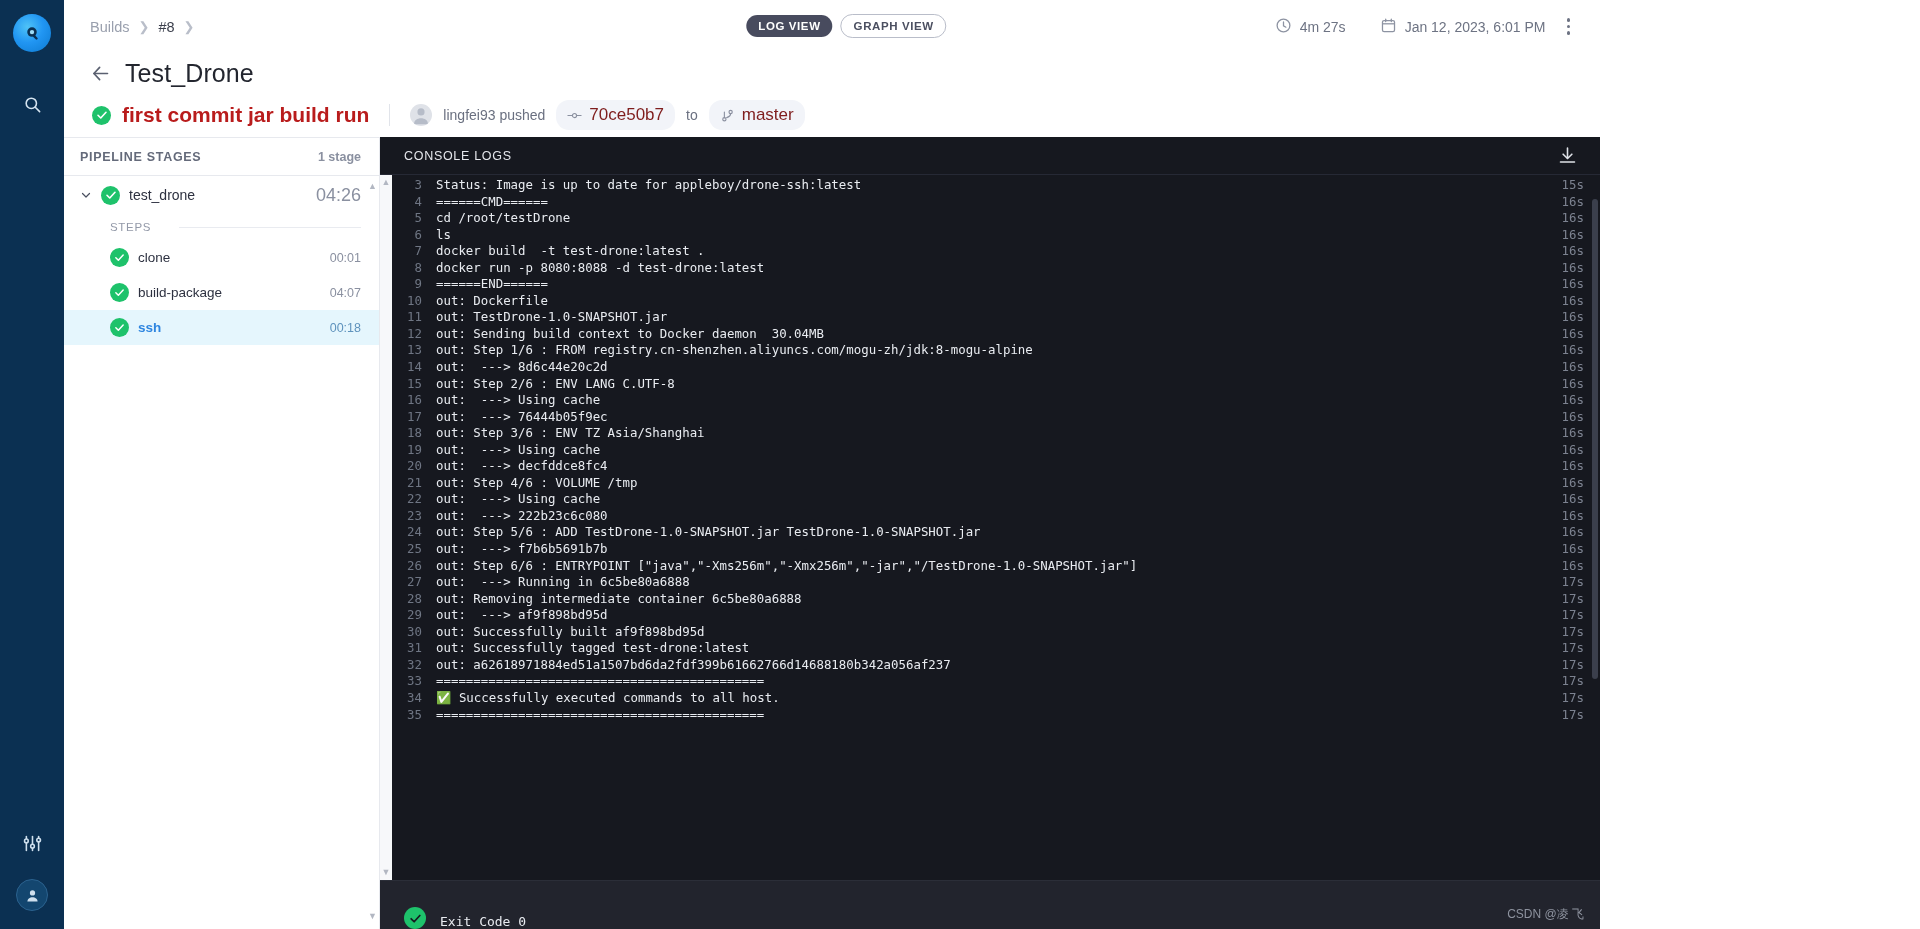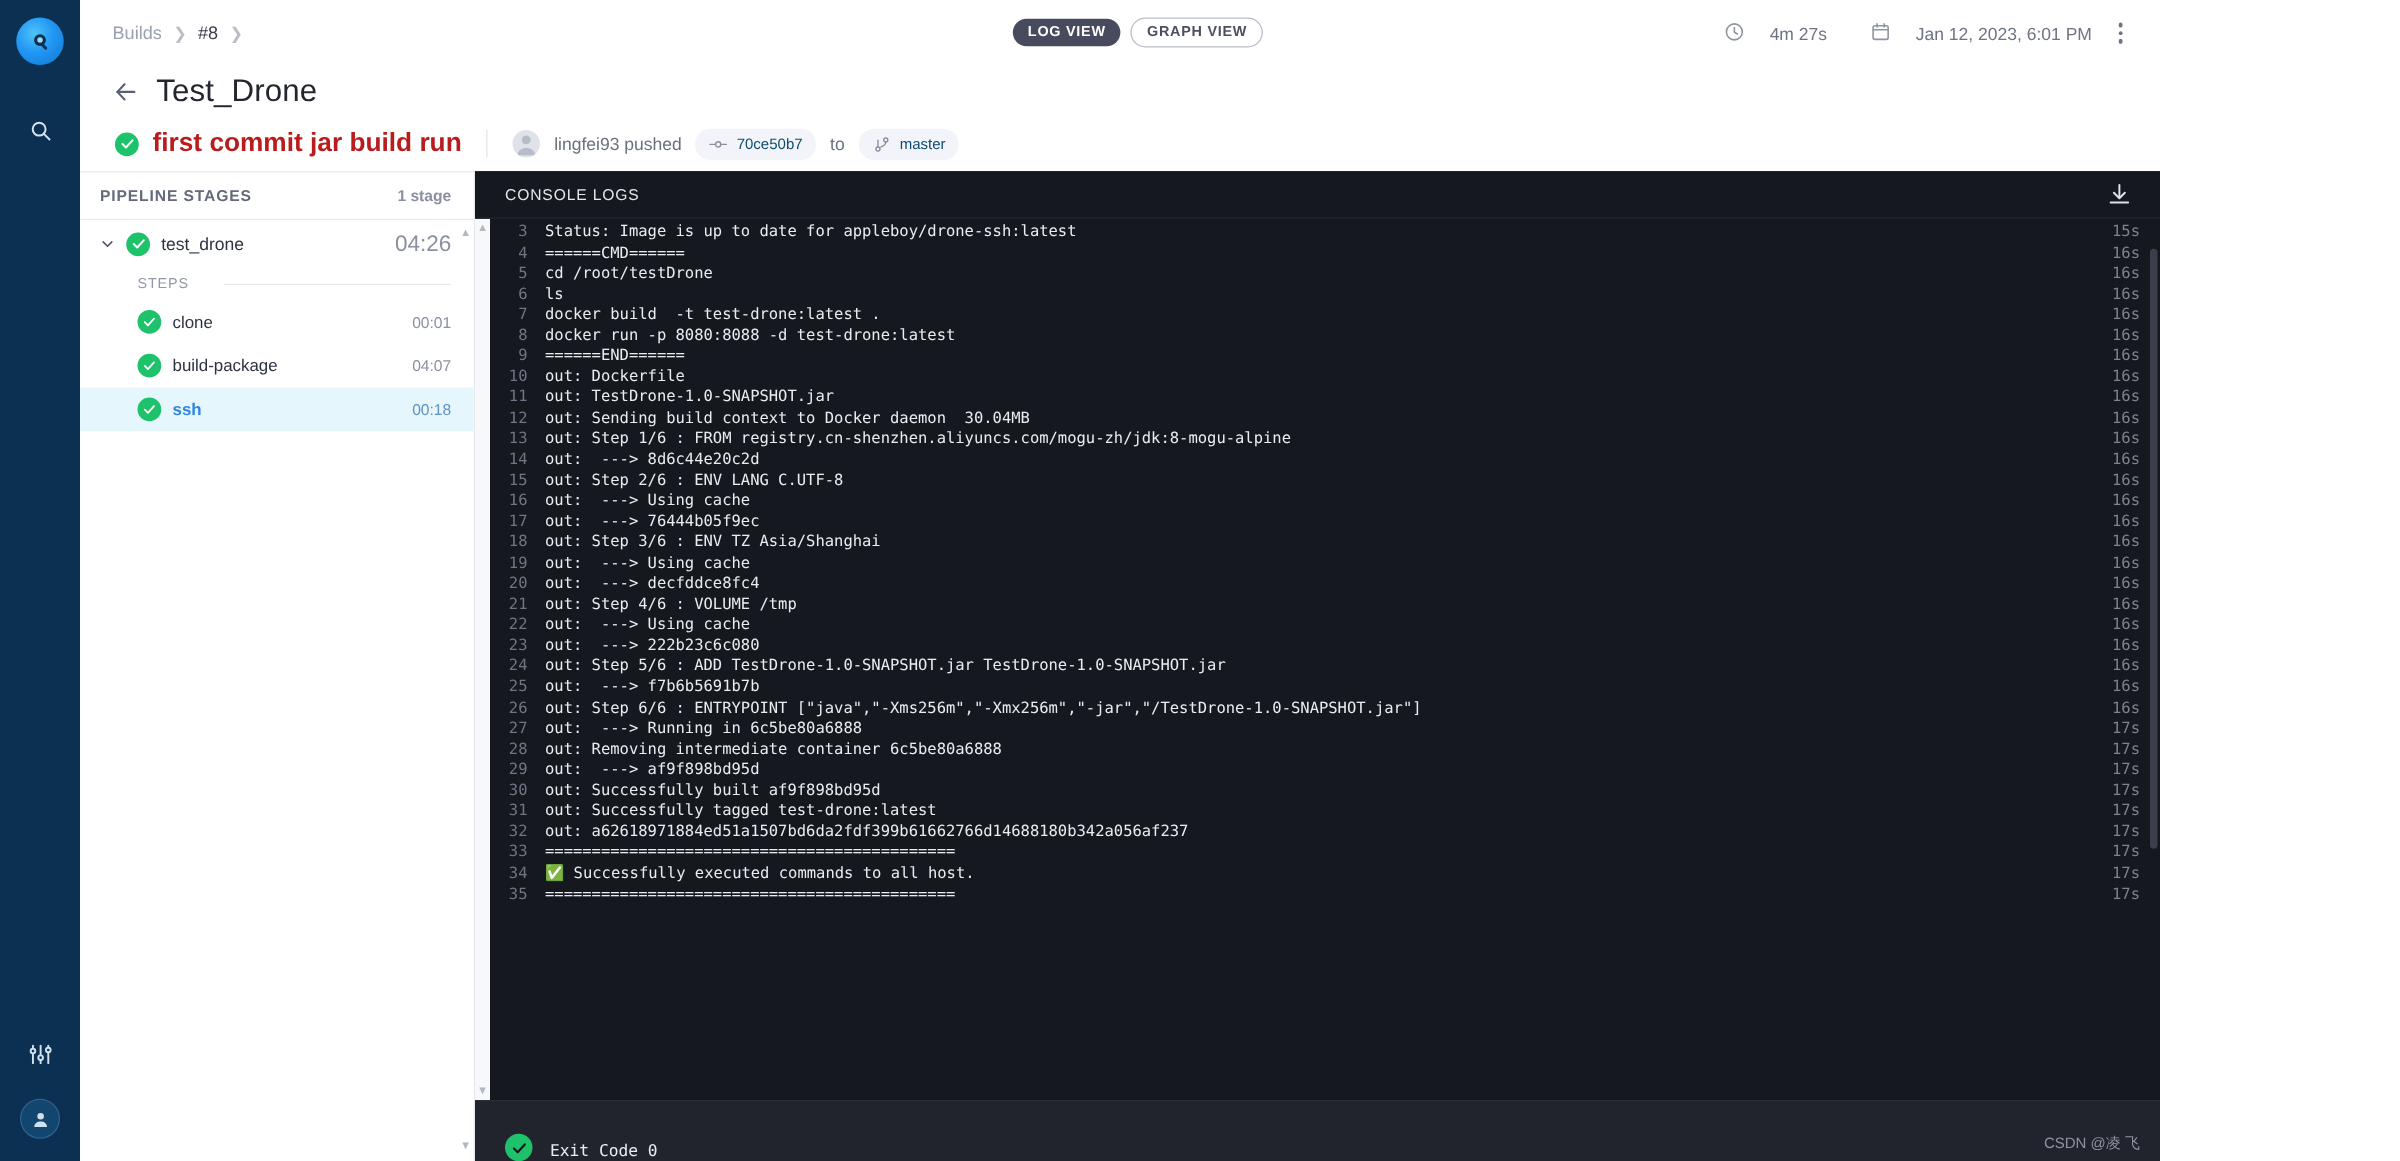--- a/index.html
+++ b/index.html
@@ -3,21 +3,21 @@
 <meta charset="utf-8">
 <style>
   * { box-sizing: border-box; margin: 0; padding: 0; }
   html, body {
     width: 1920px; height: 929px;
     overflow: hidden;
     font-family: "Liberation Sans", sans-serif;
     background: #ffffff;
     color: #22222c;
   }
-  #app { display: flex; width: 1728px; height: 929px; }
+  #app { display: flex; width: 1600px; height: 929px; }
 
   
   .rail {
     width: 64px; flex: 0 0 64px; height: 929px;
     background: #0b3052;
     display: flex; flex-direction: column; align-items: center;
     padding-top: 14px;
     position: relative;
   }
   .rail-logo {
@@ -69,21 +69,21 @@
     padding: 5px 12px 5px 12px; border-radius: 14px;
     cursor: pointer; white-space: nowrap;
   }
   .vt-active { background: #484b5e; color: #ffffff; }
   .vt-idle { background: #ffffff; color: #4b4f60; border: 1px solid #b9bdc9; }
 
   .topright {
     margin-left: auto; display: flex; align-items: center; gap: 11px;
     color: #6d7383; font-size: 14px;
   }
-  .tr-item { display: flex; align-items: center; gap: 20px; }
+  .tr-item { display: flex; align-items: center; gap: 8px; }
   .tr-gap { width: 12px; }
   .kebab { display:flex; flex-direction: column; gap: 3px; padding: 6px 10px; cursor: pointer; }
   .kebab i { width: 3.5px; height: 3.5px; border-radius: 50%; background: #6d7383; display:block; }
 
   
   .titleblock { padding: 0 26px 0 26px; background:#fff; }
   .title-row { display: flex; align-items: center; gap: 14px; height: 40px; }
   .back-arrow { color: #5a6070; cursor: pointer; display:flex; align-items:center; }
   .page-title { font-size: 25px; font-weight: normal; color: #23262f; letter-spacing: .1px; }
 
@@ -100,21 +100,21 @@
   .vdiv { width: 1px; height: 22px; background: #e1e4ea; margin: 0 9px; }
   .avatar-sm {
     width: 22px; height: 22px; border-radius: 50%; background: #dfe2e8;
     display:flex; align-items:flex-end; justify-content:center; overflow:hidden;
     flex: 0 0 22px;
   }
   .pusher { font-size: 14px; color: #6a7080; }
   .chip {
     display: inline-flex; align-items: center; gap: 7px;
     background: #f2f4f9; border-radius: 13px;
-    padding: 5px 11px; font-size: 12px; color: #0c4a6e;
+    padding: 5px 11px; font-size: 17px; color: #7f1d1d;
     cursor: pointer;
   }
   .chip .gl { color: #8b90a0; display:flex; }
   .to-word { font-size: 14px; color: #6a7080; }
 
   
   .body { flex: 1; display: flex; min-height: 0; }
 
   
   .stages {

